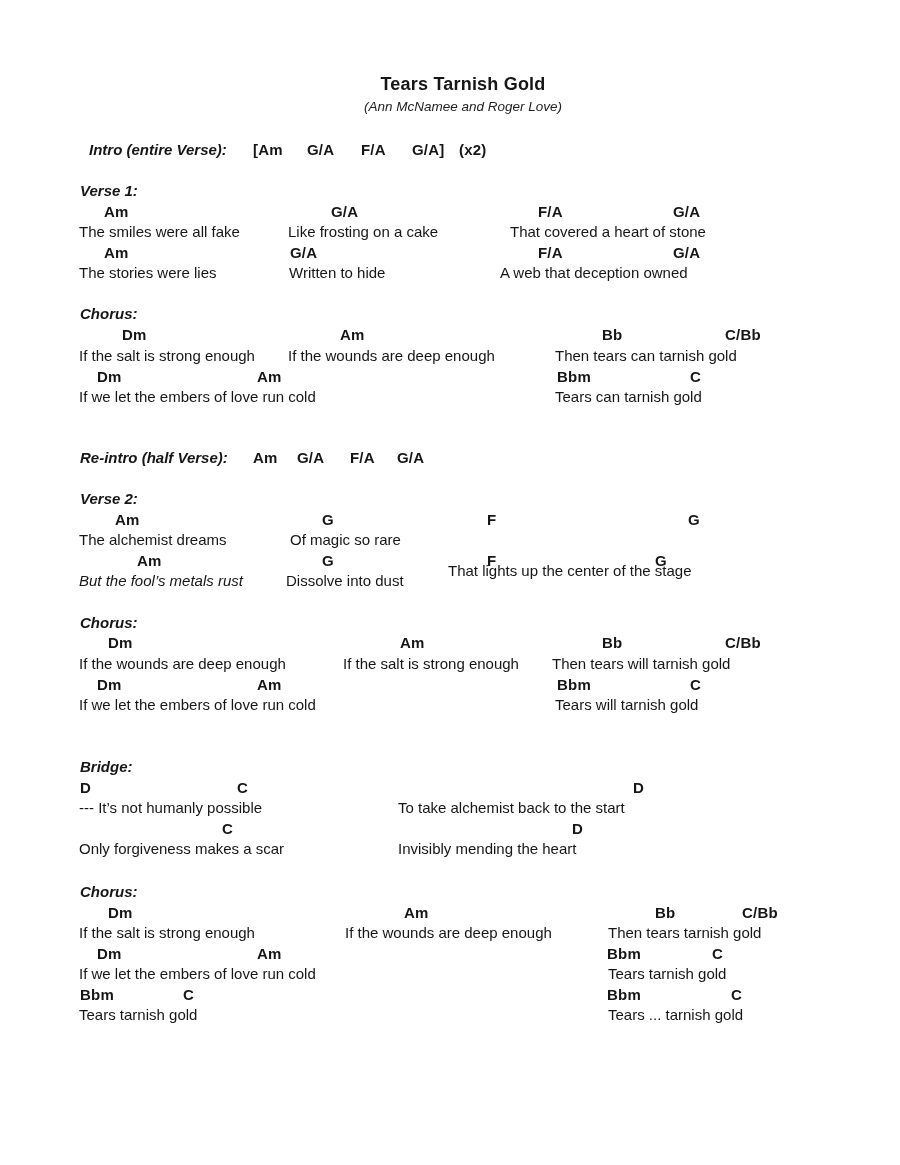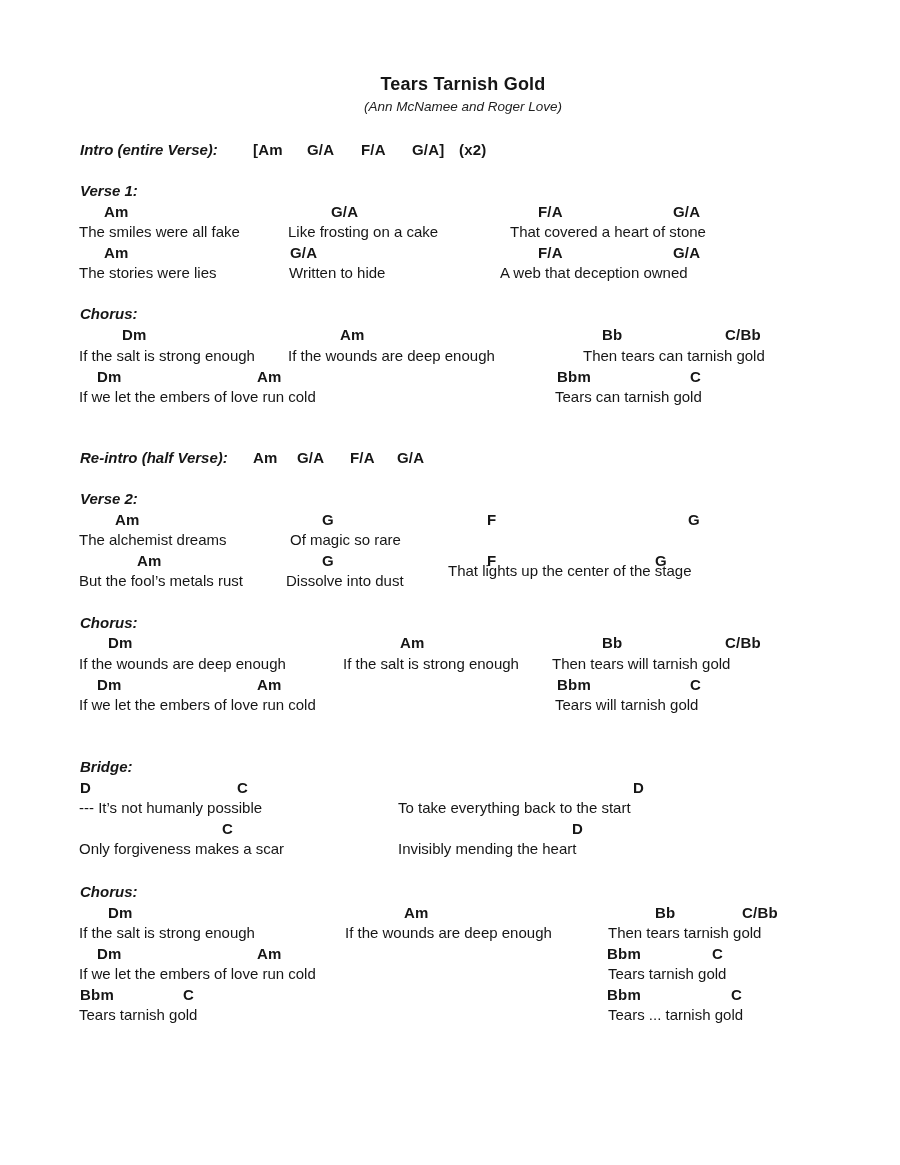--- a/index.html
+++ b/index.html
@@ -60,21 +60,21 @@
   .seg.lyric { font-weight: normal; }
 </style>
 </head>
 <body style="color: rgb(22, 22, 22); background: rgb(255, 255, 255);">
 
 <div class="page">
   <div class="title">Tears Tarnish Gold</div>
   <div class="subtitle">(Ann McNamee and Roger Love)</div>
   <div id="sheet-body">
       <div class="line" style="top: 140px;">
-        <span class="seg label" style="left: 80px;">Intro (entire Verse):</span>
+        <span class="seg label" style="left: 89px;">Intro (entire Verse):</span>
         <span class="seg chord" style="left: 253px;">[Am</span>
         <span class="seg chord" style="left: 307px;">G/A</span>
         <span class="seg chord" style="left: 361px;">F/A</span>
         <span class="seg chord" style="left: 412px;">G/A]</span>
         <span class="seg chord" style="left: 459px;">(x2)</span>
       </div>
       <div class="line" style="top: 181px;">
         <span class="seg label" style="left: 80px;">Verse 1:</span>
       </div>
       <div class="line" style="top: 202px;">
@@ -104,21 +104,21 @@
       </div>
       <div class="line" style="top: 325px;">
         <span class="seg chord" style="left: 122px;">Dm</span>
         <span class="seg chord" style="left: 340px;">Am</span>
         <span class="seg chord" style="left: 602px;">Bb</span>
         <span class="seg chord" style="left: 725px;">C/Bb</span>
       </div>
       <div class="line" style="top: 346px;">
         <span class="seg lyric" style="left: 79px;">If the salt is strong enough</span>
         <span class="seg lyric" style="left: 288px;">If the wounds are deep enough</span>
-        <span class="seg lyric" style="left: 555px; margin-left: 28px;">Then tears can tarnish gold</span>
+        <span class="seg lyric" style="left: 555px;">Then tears can tarnish gold</span>
       </div>
       <div class="line" style="top: 367px;">
         <span class="seg chord" style="left: 97px;">Dm</span>
         <span class="seg chord" style="left: 257px;">Am</span>
         <span class="seg chord" style="left: 557px;">Bbm</span>
         <span class="seg chord" style="left: 690px;">C</span>
       </div>
       <div class="line" style="top: 387px;">
         <span class="seg lyric" style="left: 79px;">If we let the embers of love run cold</span>
         <span class="seg lyric" style="left: 555px;">Tears can tarnish gold</span>
@@ -144,21 +144,21 @@
         <span class="seg lyric" style="left: 290px;">Of magic so rare</span>
         <span class="seg lyric" style="left: 448px; margin-top: 31px;">That lights up the center of the stage</span>
       </div>
       <div class="line" style="top: 551px;">
         <span class="seg chord" style="left: 137px;">Am</span>
         <span class="seg chord" style="left: 322px;">G</span>
         <span class="seg chord" style="left: 487px;">F</span>
         <span class="seg chord" style="left: 655px;">G</span>
       </div>
       <div class="line" style="top: 571px;">
-        <span class="seg lyric" style="left: 79px;">But the fool’s metals rust</span>
+        <span class="seg lyric" style="left: 79px; font-style: italic;">But the fool’s metals rust</span>
         <span class="seg lyric" style="left: 286px;">Dissolve into dust</span>
       </div>
       <div class="line" style="top: 613px;">
         <span class="seg label" style="left: 80px;">Chorus:</span>
       </div>
       <div class="line" style="top: 633px;">
         <span class="seg chord" style="left: 108px;">Dm</span>
         <span class="seg chord" style="left: 400px;">Am</span>
         <span class="seg chord" style="left: 602px;">Bb</span>
         <span class="seg chord" style="left: 725px;">C/Bb</span>
@@ -181,21 +181,21 @@
       <div class="line" style="top: 757px;">
         <span class="seg label" style="left: 80px;">Bridge:</span>
       </div>
       <div class="line" style="top: 778px;">
         <span class="seg chord" style="left: 80px;">D</span>
         <span class="seg chord" style="left: 237px;">C</span>
         <span class="seg chord" style="left: 633px;">D</span>
       </div>
       <div class="line" style="top: 798px;">
         <span class="seg lyric" style="left: 79px;">--- It’s not humanly possible</span>
-        <span class="seg lyric" style="left: 398px;">To take everything back to the start</span>
+        <span class="seg lyric" style="left: 398px;">To take alchemist back to the start</span>
       </div>
       <div class="line" style="top: 819px;">
         <span class="seg chord" style="left: 222px;">C</span>
         <span class="seg chord" style="left: 572px;">D</span>
       </div>
       <div class="line" style="top: 839px;">
         <span class="seg lyric" style="left: 79px;">Only forgiveness makes a scar</span>
         <span class="seg lyric" style="left: 398px;">Invisibly mending the heart</span>
       </div>
       <div class="line" style="top: 882px;">

